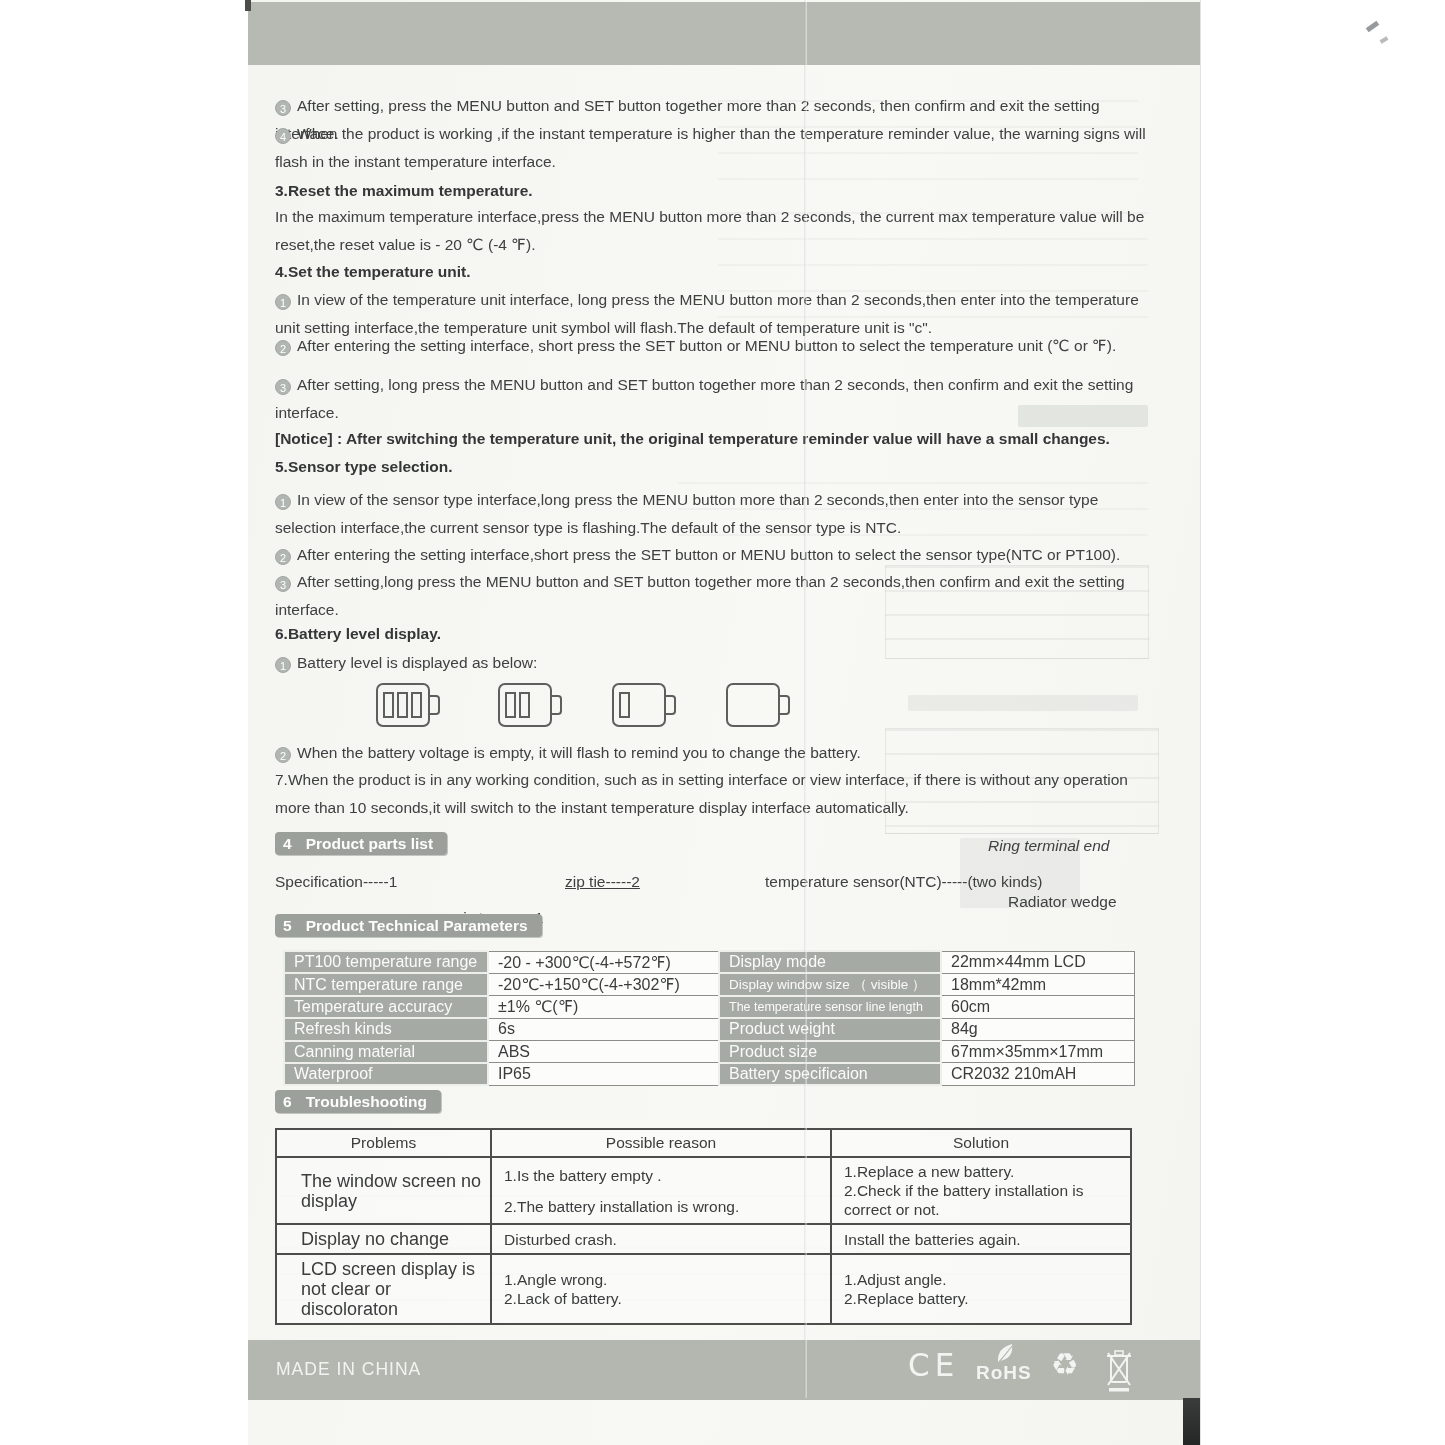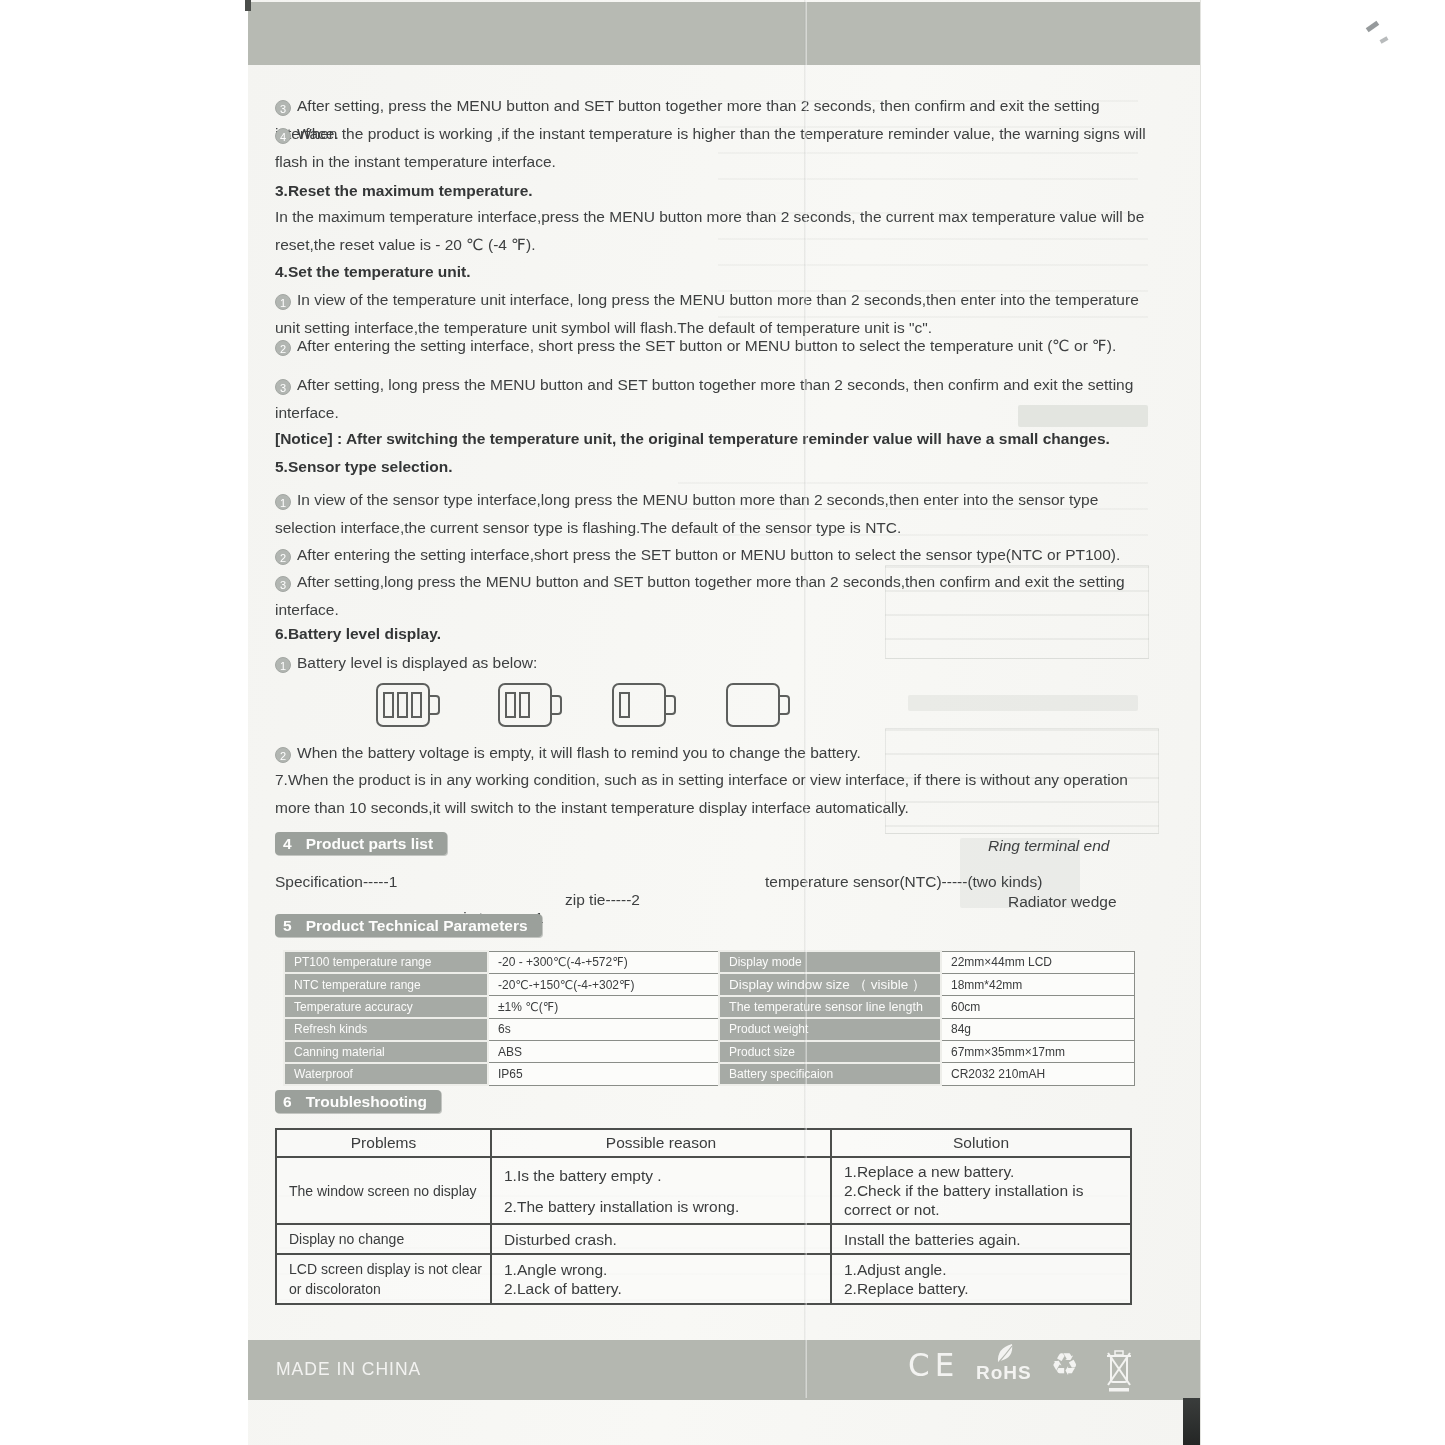--- a/index.html
+++ b/index.html
@@ -31,34 +31,34 @@
   
   .batt{position:absolute;width:64px;height:44px;}
   .batt .body{position:absolute;left:0;top:0;width:54px;height:44px;border:2.5px solid #5d5f5d;
     border-radius:7px;box-sizing:border-box;display:flex;align-items:center;padding-left:5px;gap:3px;}
   .batt .nub{position:absolute;right:0;top:12px;width:10px;height:20px;border:2.5px solid #5d5f5d;
     border-left:none;border-radius:0 4px 4px 0;box-sizing:border-box;}
   .batt .bar{width:11px;height:26px;border:2px solid #5d5f5d;box-sizing:border-box;}
 
   
   .ptable{position:absolute;left:35px;top:950px;border-collapse:collapse;table-layout:fixed;}
-  .ptable td{border:1px solid #8a8d88;height:20.4px;padding:0 0 0 9px;font-size:12px;
+  .ptable td{border:1px solid #8a8d88;height:20.4px;padding:0 0 0 9px;font-size:16px;
     overflow:hidden;white-space:nowrap;}
   .ptable td.glabel{background:#a6aaa5;color:#fbfbfa;border:2px solid #eeeeea;}
   .ptable td.val{background:#fcfcfa;color:#3a3c3d;}
   .fs13{font-size:13.5px !important;}
   .fs12{font-size:12.5px !important;}
 
   
   .ttable{position:absolute;left:27px;top:1128px;border-collapse:collapse;table-layout:fixed;}
   .ttable th,.ttable td{border:2px solid #4c4e4c;font-size:15.5px;color:#3a3c3d;
     font-weight:normal;vertical-align:middle;background:rgba(252,252,250,.6);}
   .ttable th{height:24px;}
   .ttable td{padding:4px 8px 4px 12px;line-height:19px;}
-  .ttable td.prob{padding-left:12px;font-size:14px;line-height:20px;}
+  .ttable td.prob{padding-left:24px;font-size:18px;line-height:20px;}
 
   .footerbar{position:absolute;left:0;top:1340px;width:100%;height:60px;background:#b4b7b0;}
   .madein{position:absolute;left:28px;top:19px;color:#f3f3f1;font-size:17.5px;letter-spacing:1px;}
   .ce{position:absolute;left:660px;top:6px;color:#f3f3f1;font-size:31px;letter-spacing:5px;
     font-family:"DejaVu Sans",sans-serif;transform:scaleY(1.05);}
   .rohs{position:absolute;left:728px;top:22px;color:#f3f3f1;font-size:19px;font-weight:bold;
     letter-spacing:1px;}
   .leaf{position:absolute;left:746px;top:2px;}
   .recycle{position:absolute;left:803px;top:6px;color:#f3f3f1;font-size:31px;
     font-family:"DejaVu Sans",sans-serif;}
@@ -162,21 +162,21 @@
     <span class="circ">2</span><span>When the battery voltage is empty, it will flash to remind you to change the battery.</span>
   </div>
   <div class="para" style="top:766px;">7.When the product is in any working condition, such as in setting interface or view interface, if there is without any operation more than 10 seconds,it will switch to the instant temperature display interface automatically.</div>
 
   <div class="secbar" style="top:832px;">
     <span class="num">4</span>
     <span>Product parts list</span>
   </div>
   <div class="para" style="top:868px;left:27px;width:160px;">Specification-----1</div>
   <div class="para" style="top:904px;left:185px;width:140px;">magic tape-----1</div>
-  <div class="para" style="top:886px;left:317px;width:130px;">zip tie-----2</div>
+  <div class="para" style="top:868px;left:317px;width:130px;text-decoration:underline;">zip tie-----2</div>
   <div class="para" style="top:868px;left:517px;width:230px;white-space:nowrap;">temperature sensor(NTC)-----(two kinds)</div>
   <div class="para" style="top:832px;left:740px;width:160px;font-style:italic;">Ring terminal end</div>
   <div class="para" style="top:888px;left:760px;width:160px;">Radiator wedge</div>
 
   <div class="secbar" style="top:914px;">
     <span class="num">5</span>
     <span>Product Technical Parameters</span>
   </div>
 
   <table class="ptable">

